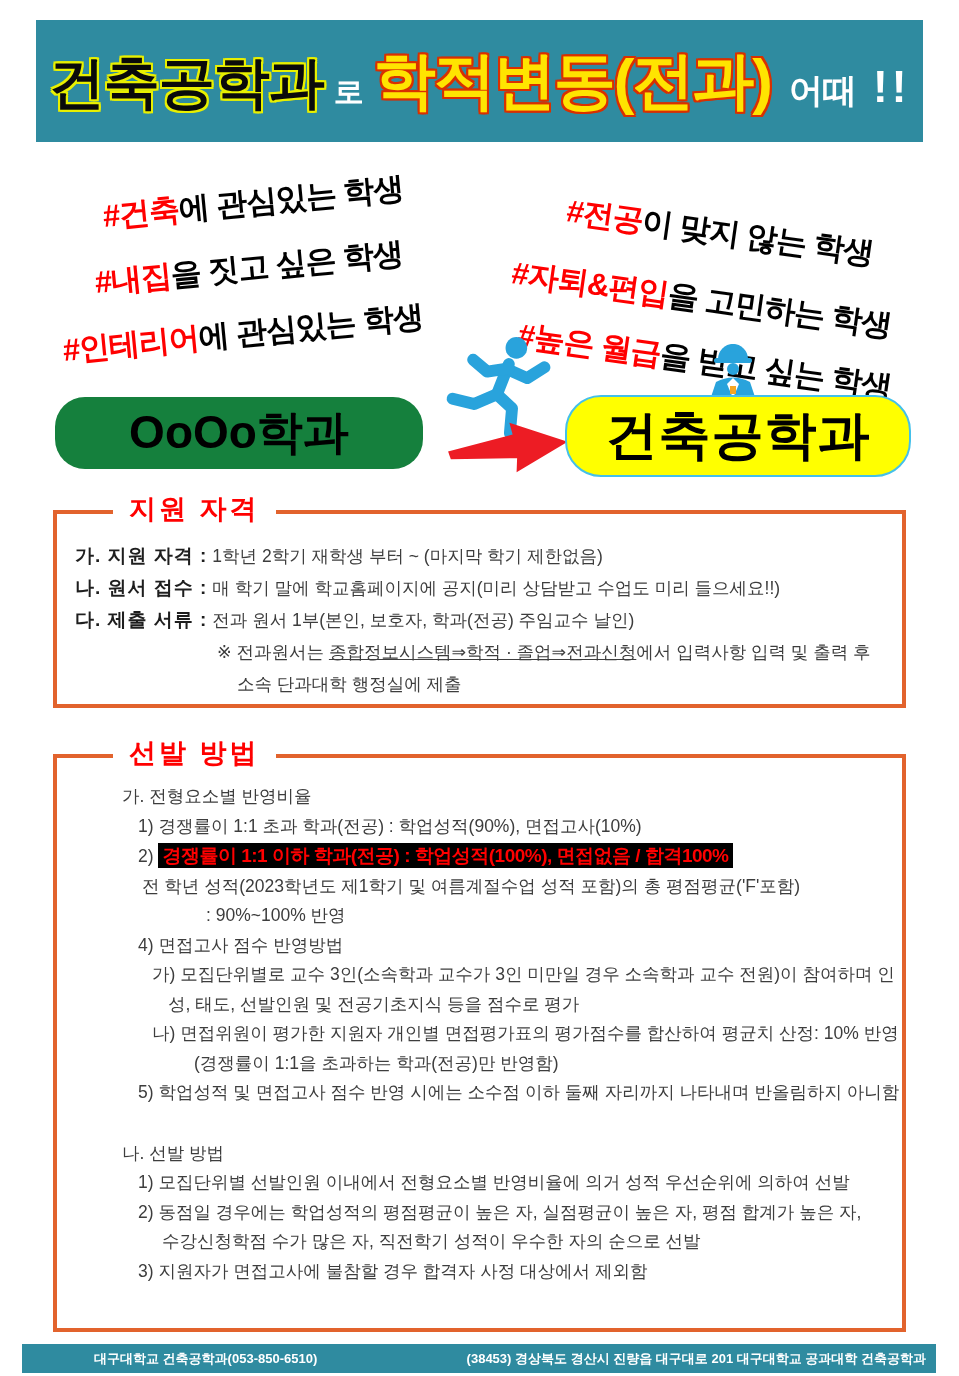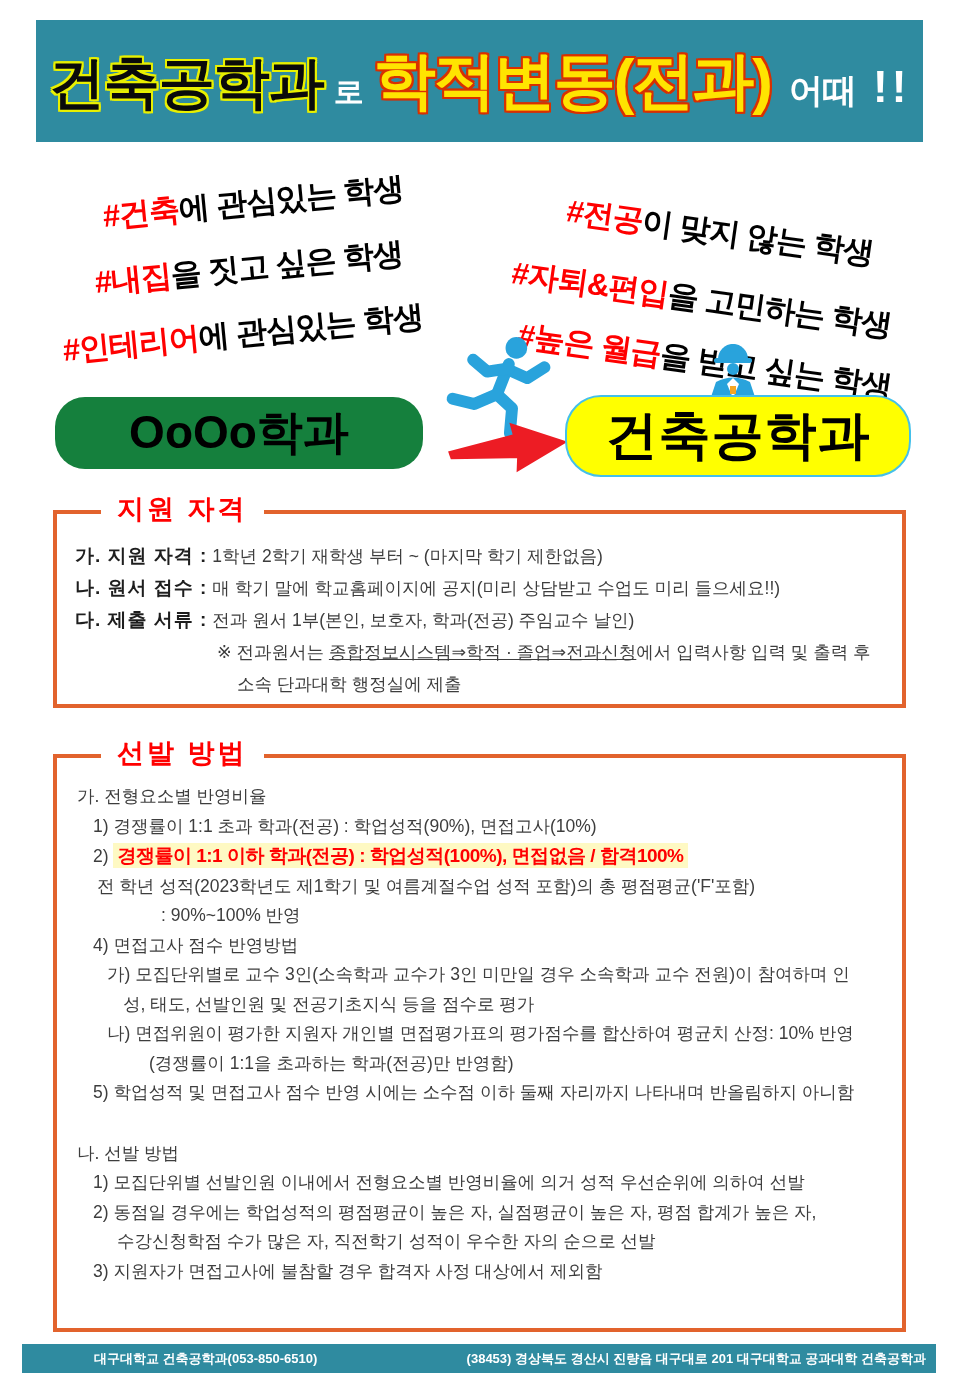--- a/index.html
+++ b/index.html
@@ -42,43 +42,43 @@
     position:absolute;left:565px;top:395px;width:342px;height:78px;background:#FFFF00;
     border:2px solid #44C0EA;border-radius:36px;display:flex;align-items:center;justify-content:center;z-index:3;
   }
   .to-box span{font-size:52px;font-weight:800;color:#000;letter-spacing:1px;}
   .runner{position:absolute;left:442px;top:336px;width:112px;height:108px;}
   .red-arrow{position:absolute;left:448px;top:420px;width:122px;height:56px;transform:rotate(-6deg);}
   .worker{position:absolute;left:700px;top:342px;width:66px;height:58px;z-index:1;}
   
   .sec{position:absolute;left:53px;width:853px;border:4px solid #E2632D;background:#fff;box-sizing:border-box;}
   .sec .legend{
-    position:absolute;top:-22px;left:44px;background:#ffffff;padding:0 16px;
+    position:absolute;top:-22px;left:56px;background:#ffffff;padding:0 16px;
     font-size:27px;font-weight:800;color:#ff0000;letter-spacing:3px;line-height:34px;
   }
   .sec1{top:510px;height:198px;}
   .sec2{top:754px;height:578px;}
   .s1-body{padding:32px 16px 0 18px;}
   .s1-line{font-size:17.5px;color:#3d3d3d;line-height:20px;margin-bottom:12px;white-space:nowrap;}
   .s1-line .lbl{font-weight:bold;font-size:19px;color:#1e1e1e;letter-spacing:1px;}
   .s1-note{margin-left:142px;}
   .s1-note2{margin-left:162px;}
   .ul{text-decoration:underline;}
-  .s2-body{padding-top:24px;font-size:17.5px;color:#3d3d3d;}
+  .s2-body{padding-top:24px;font-size:17.5px;color:#3d3d3d;padding-left:45px;}
   .s2-line{line-height:29.5px;white-space:nowrap;}
   .i-a{margin-left:20px;}
   .i-num{margin-left:36px;}
   .i-d1{margin-left:40px;}
   .i-d2{margin-left:104px;}
   .i-sub{margin-left:50px;}
   .i-c1{margin-left:66px;}
   .i-c2{margin-left:92px;}
   .i-c3{margin-left:60px;}
   .gap-b{margin-top:31px;}
-  .hl{background:#fef9c3;color:#ff0000;font-weight:800;font-size:19px;padding:2px 4px;letter-spacing:-0.5px;margin-top:45px;}
+  .hl{background:#000000;color:#ff0000;font-weight:800;font-size:19px;padding:2px 4px;letter-spacing:-0.5px;margin-top:45px;}
   
   .footer-bar{
     position:absolute;left:22px;top:1344px;width:914px;height:29px;background:#2F8BA0;
     display:flex;align-items:center;justify-content:space-between;color:#ffffff;font-size:13px;
   }
   .footer-bar .fl{margin-left:72px;font-weight:600;}
   .footer-bar .fr{margin-right:10px;font-weight:700;}
 </style>
 </head>
 <body>

